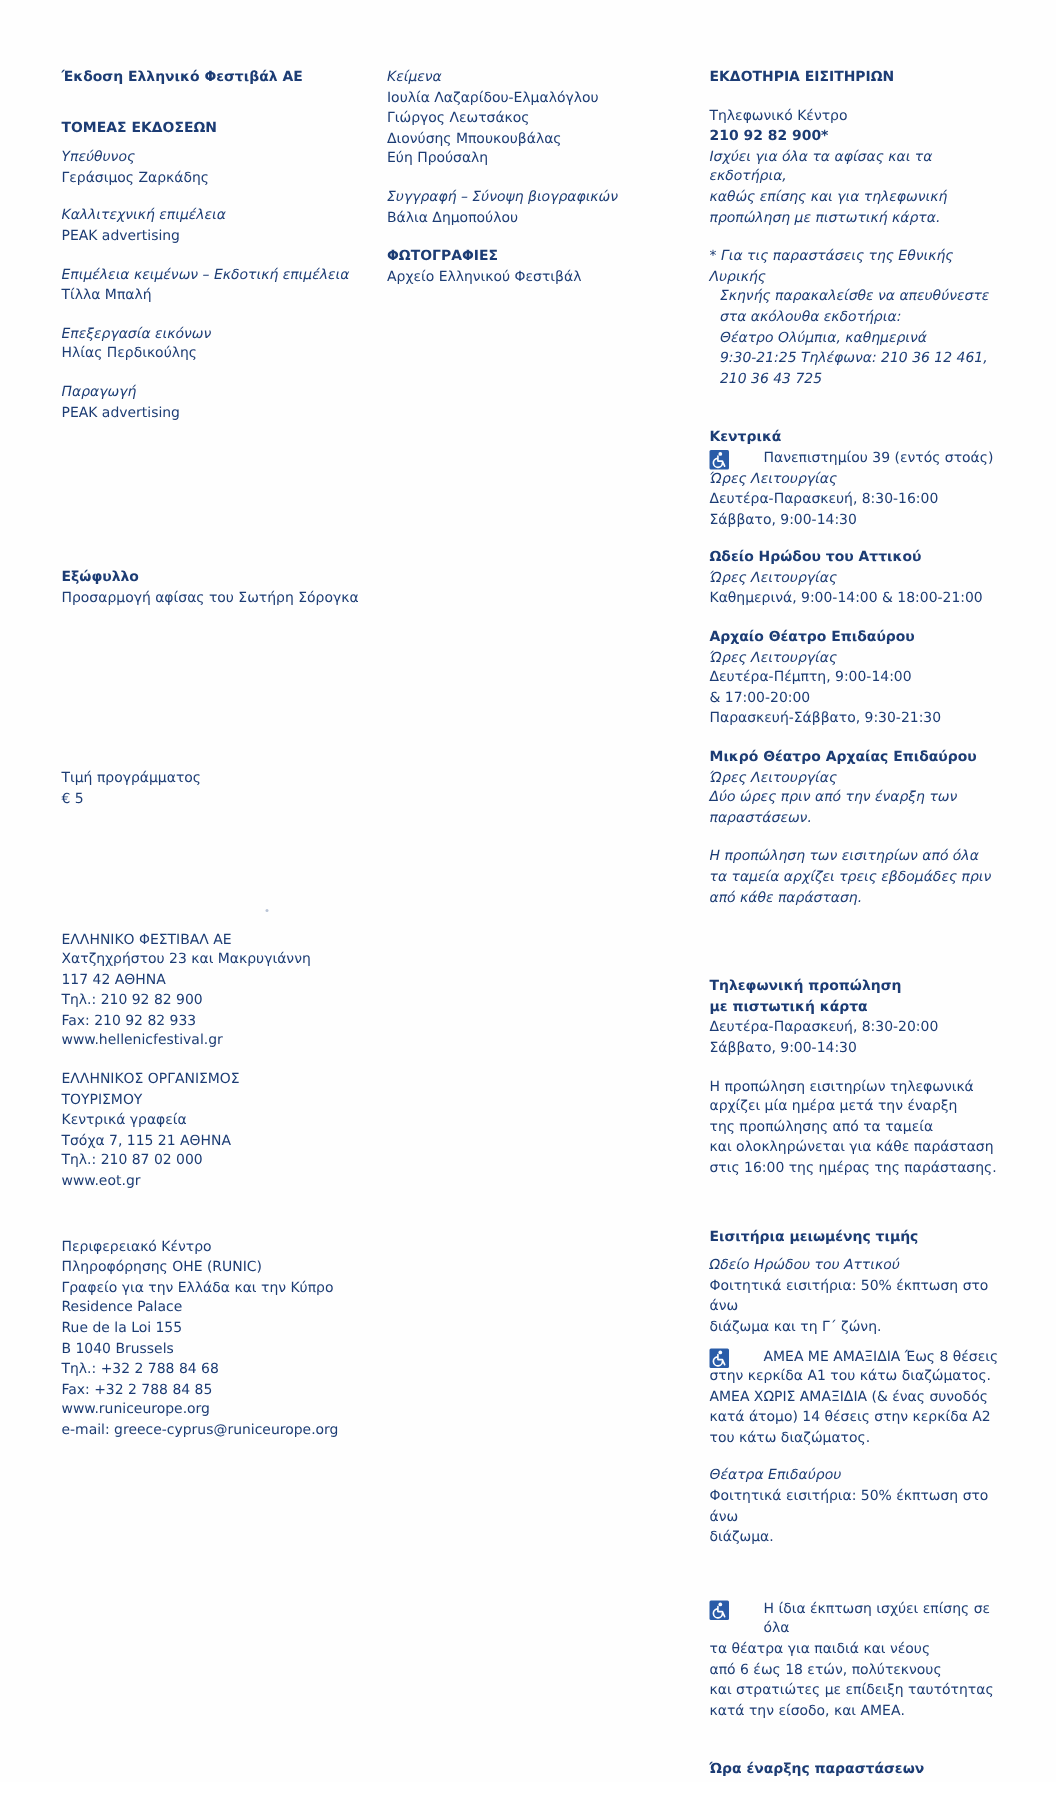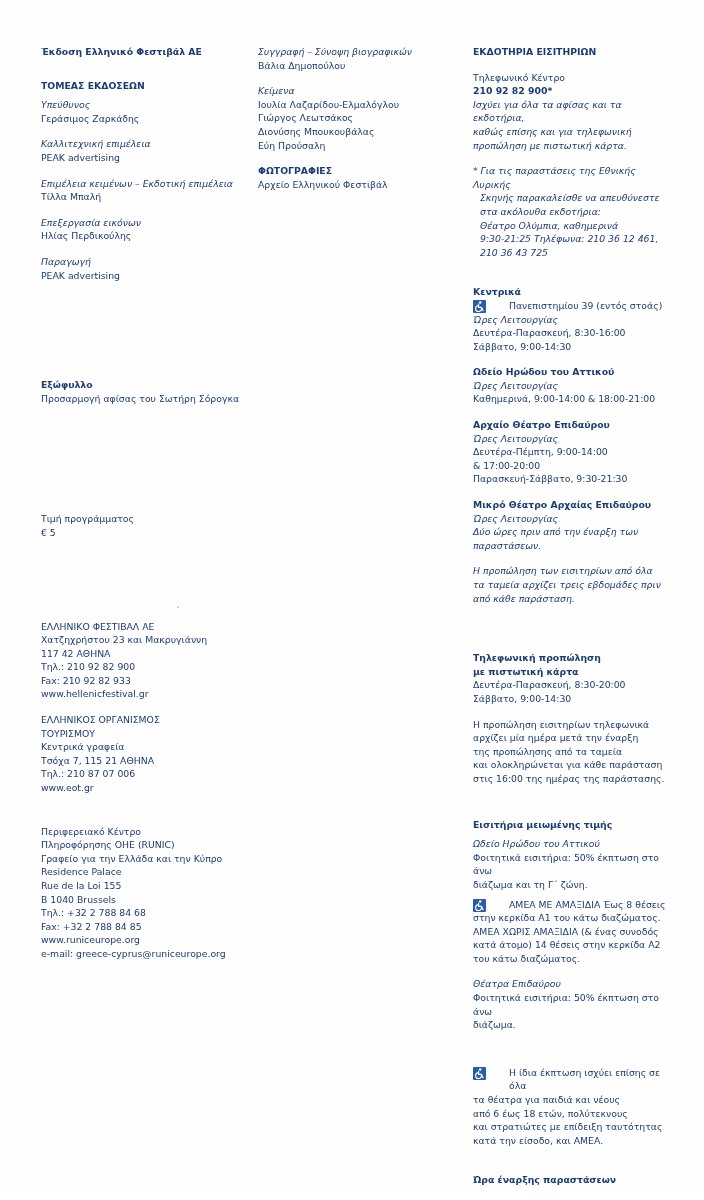--- a/index.html
+++ b/index.html
@@ -128,21 +128,21 @@
       <p>Τηλ.: 210 92 82 900</p>
       <p>Fax: 210 92 82 933</p>
       <p>www.hellenicfestival.gr</p>
     </div>
 
     <div class="blk">
       <p>ΕΛΛΗΝΙΚΟΣ ΟΡΓΑΝΙΣΜΟΣ</p>
       <p>ΤΟΥΡΙΣΜΟΥ</p>
       <p>Κεντρικά γραφεία</p>
       <p>Τσόχα 7, 115 21 ΑΘΗΝΑ</p>
-      <p>Τηλ.: 210 87 07 006</p>
+      <p>Τηλ.: 210 87 02 000</p>
       <p>www.eot.gr</p>
     </div>
 
     <div style="height:18px"></div>
 
     <div class="blk">
       <p>Περιφερειακό Κέντρο</p>
       <p>Πληροφόρησης ΟΗΕ (RUNIC)</p>
       <p>Γραφείο για την Ελλάδα και την Κύπρο</p>
       <p>Residence Palace</p>
@@ -151,30 +151,30 @@
       <p>Τηλ.: +32 2 788 84 68</p>
       <p>Fax: +32 2 788 84 85</p>
       <p>www.runiceurope.org</p>
       <p>e-mail: greece-cyprus@runiceurope.org</p>
     </div>
   </div>
 
   <div class="col col2">
 
     <div class="blk">
-      <p class="i">Συγγραφή – Σύνοψη βιογραφικών</p>
-      <p>Βάλια Δημοπούλου</p>
-    </div>
-
-    <div class="blk">
       <p class="i">Κείμενα</p>
       <p>Ιουλία Λαζαρίδου-Ελμαλόγλου</p>
       <p>Γιώργος Λεωτσάκος</p>
       <p>Διονύσης Μπουκουβάλας</p>
       <p>Εύη Προύσαλη</p>
+    </div>
+
+    <div class="blk">
+      <p class="i">Συγγραφή – Σύνοψη βιογραφικών</p>
+      <p>Βάλια Δημοπούλου</p>
     </div>
 
     <div class="blk">
       <p class="b">ΦΩΤΟΓΡΑΦΙΕΣ</p>
       <p>Αρχείο Ελληνικού Φεστιβάλ</p>
     </div>
   </div>
 
   <div class="col col3">
 

